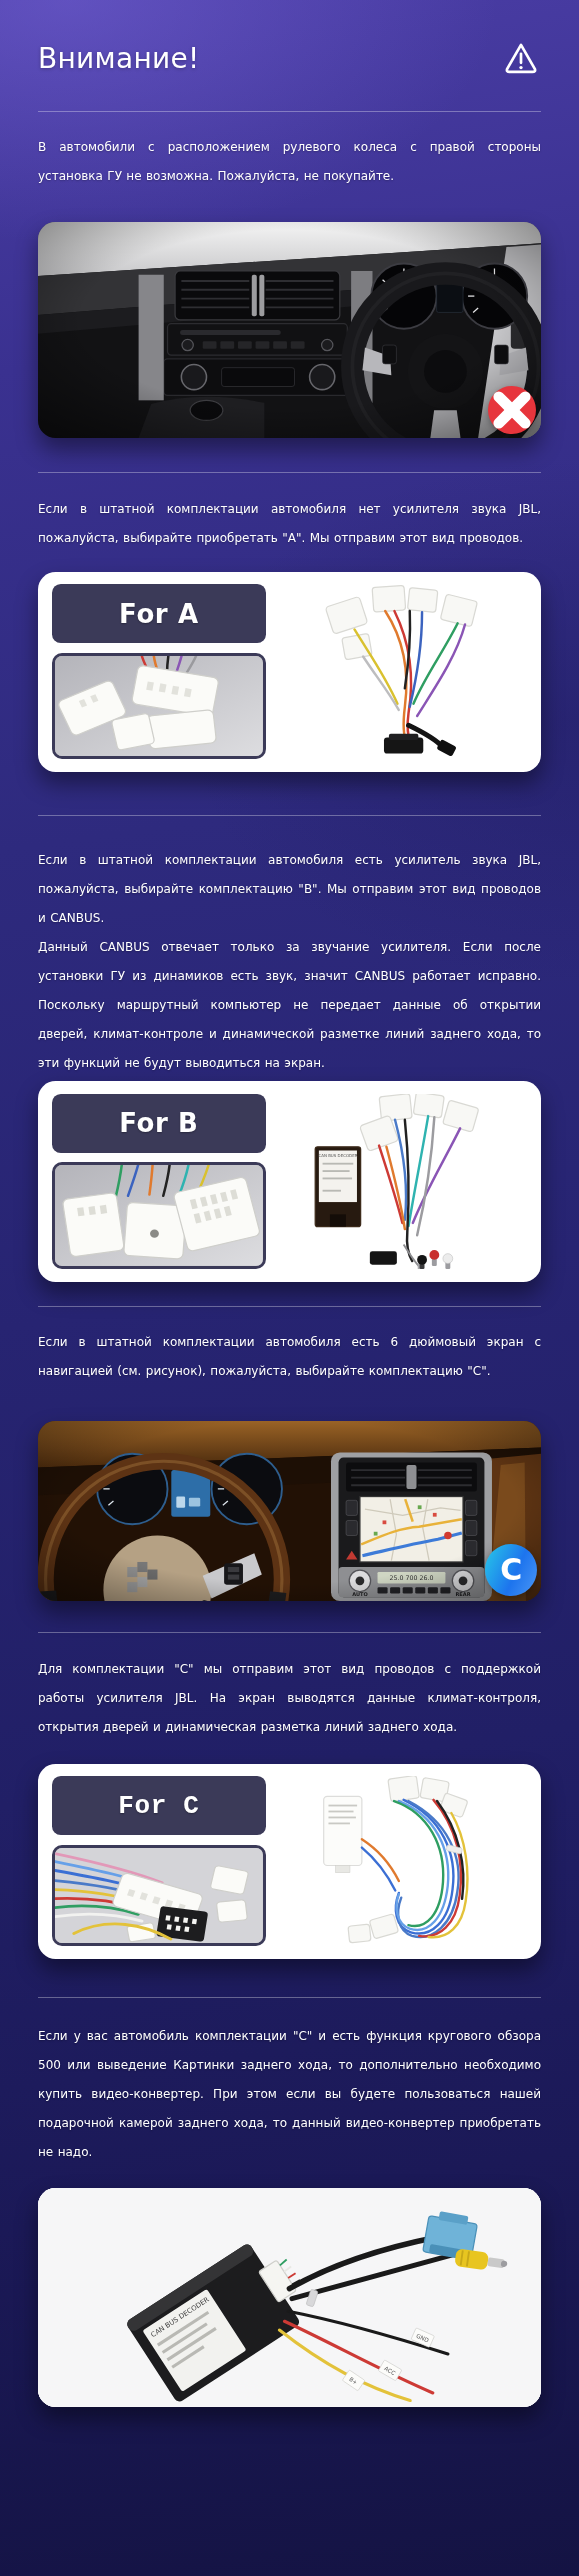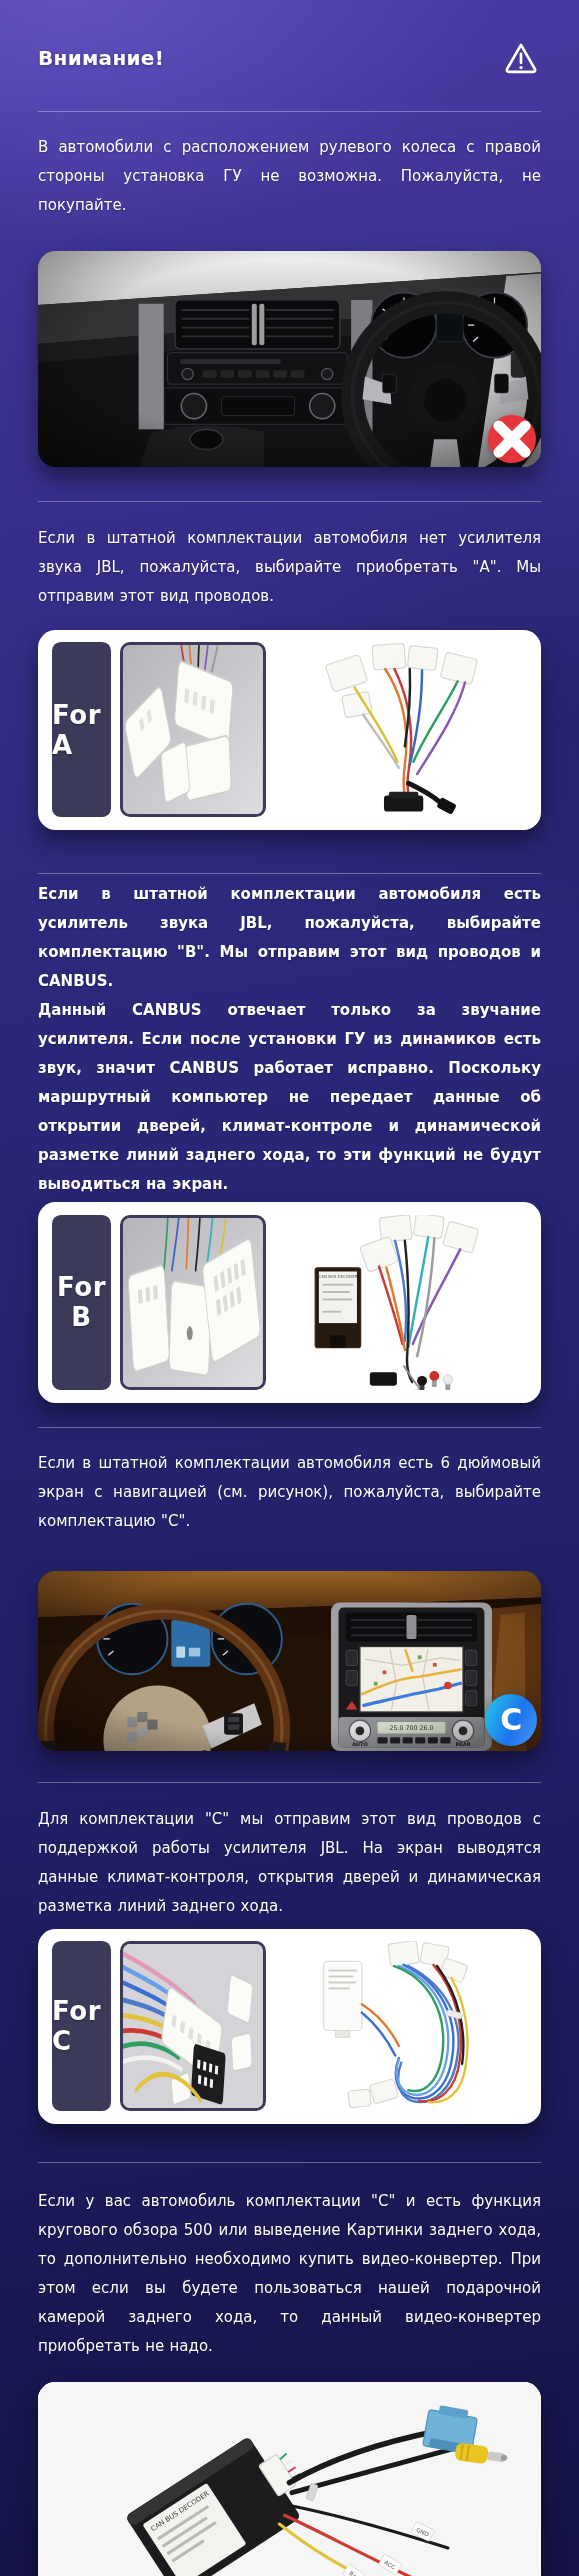--- a/index.html
+++ b/index.html
@@ -6,33 +6,33 @@
   .wrap{
     position:relative;width:579px;height:2576px;margin:0 auto;overflow:hidden;
     background:
       radial-gradient(692px 390px at 12% 0%, rgba(132,112,232,.40), rgba(132,112,232,0) 62%),
       radial-gradient(566px 377px at 100% 28%, rgba(30,27,95,.45), rgba(30,27,95,0) 70%),
       linear-gradient(172deg,#4a3da5 0%,#3a3190 14%,#2e2a7e 32%,#272472 50%,#211f66 68%,#1b1957 84%,#141343 100%);
     font-family:"DejaVu Sans","Liberation Sans",sans-serif;color:#ffffff;
   }
   .content{padding:0 38px;}
   .hdr{display:flex;justify-content:space-between;align-items:center;padding-top:40px;}
-  .title{font-size:20px;font-weight:700;letter-spacing:0.3px;text-shadow:0 1.3px 3.8px rgba(0,0,0,.28);}
+  .title{font-size:28px;font-weight:400;letter-spacing:0.3px;text-shadow:0 1.3px 3.8px rgba(0,0,0,.28);}
   .warn-ic{width:36px;height:36px;margin-right:2.5px;}
   .divider{height:0.6px;background:rgba(255,255,255,.32);}
-  .para{font-size:15px;line-height:29px;text-align:justify;margin:0;text-shadow:0 0.6px 1.9px rgba(0,0,0,.28);word-spacing:0.6px;}
+  .para{font-size:12px;line-height:29px;text-align:justify;margin:0;text-shadow:0 0.6px 1.9px rgba(0,0,0,.28);word-spacing:0.6px;}
   .photo-card{position:relative;border-radius:17.6px;overflow:hidden;box-shadow:0 11.3px 22.6px rgba(0,0,0,.42);}
   .photo-card svg{display:block;width:100%;height:100%;}
   .badge-x{position:absolute;right:5px;bottom:3.8px;width:48px;height:48px;border-radius:50%;
     background:#e7353c;display:flex;align-items:center;justify-content:center;box-shadow:0 2.5px 6.3px rgba(0,0,0,.3);}
   .badge-c{position:absolute;right:3.8px;bottom:5px;width:52px;height:52px;border-radius:50%;
     background:linear-gradient(115deg,#27c9e8 0%,#1d74ee 58%,#4b97f4 100%);
     display:flex;align-items:center;justify-content:center;font-size:30px;font-weight:700;color:#fff;box-shadow:0 2.5px 6.3px rgba(0,0,0,.3);}
   .kit-card{background:#ffffff;border-radius:17.6px;padding:12.6px 14px;display:flex;gap:14px;box-shadow:0 11.3px 22.6px rgba(0,0,0,.42);}
-  .kit-left{width:45%;display:flex;flex-direction:row;gap:9.4px;}
+  .kit-left{width:45%;display:flex;flex-direction:column;gap:9.4px;}
   .kit-label{background:#3b3a58;border-radius:8.8px;flex:0 0 59px;display:flex;align-items:center;justify-content:center;
     font-size:26px;font-weight:700;color:#fff;letter-spacing:0.6px;text-shadow:0 1.3px 1.9px rgba(0,0,0,.3);}
   .kit-photo{flex:1;border:3.1px solid #3b3a58;border-radius:10px;overflow:hidden;background:#c9c9cc;}
   .kit-photo svg,.kit-right svg{display:block;width:100%;height:100%;}
   .kit-right{flex:1;background:#fff;}
   .white-card{background:#ffffff;border-radius:17.6px;overflow:hidden;box-shadow:0 11.3px 22.6px rgba(0,0,0,.42);}
   svg text{font-family:"DejaVu Sans","Liberation Sans",sans-serif;}
 </style>
 </head>
 <body>
@@ -213,21 +213,21 @@
           <path d="M158,230 C185,243 203,253 214,266" stroke="#141414" stroke-width="8" fill="none" stroke-linecap="round"></path>
           <rect x="118" y="250" width="64" height="26" rx="5" fill="#151515"></rect>
           <rect x="126" y="244" width="48" height="10" rx="3" fill="#202022"></rect>
           <rect x="206" y="258" width="28" height="18" rx="4" fill="#101010" transform="rotate(28 220 267)"></rect>
         </svg>
       </div>
     </div>
 
     <div class="divider" style="margin-top:43px;"></div>
 
-    <div style="margin-top:6px;font-weight:bold;">
+    <div style="margin-top:30px;">
       <p class="para">Если в штатной комплектации автомобиля есть усилитель звука JBL, пожалуйста, выбирайте комплектацию "B". Мы отправим этот вид проводов и CANBUS.</p>
       <p class="para">Данный CANBUS отвечает только за звучание усилителя. Если после установки ГУ из динамиков есть звук, значит CANBUS работает исправно. Поскольку маршрутный компьютер не передает данные об открытии дверей, климат-контроле и динамической разметке линий заднего хода, то эти функций не будут выводиться на экран.</p>
     </div>
 
     <div class="kit-card" style="margin-top:3.8px;height:175px;text-align:center;">
       <div class="kit-left">
         <div class="kit-label">For B</div>
         <div class="kit-photo">
           <svg viewBox="0 0 330 170" preserveAspectRatio="none">
             <rect width="330" height="170" fill="url(#gph)"></rect>
@@ -433,21 +433,21 @@
       </svg>
       <div class="badge-c">
           <span>C</span>
         </div>
     </div>
 
     <div class="divider" style="margin-top:31px;"></div>
 
     <p class="para" style="margin-top:22.6px;">Для комплектации "С" мы отправим этот вид проводов с поддержкой работы усилителя JBL. На экран выводятся данные климат-контроля, открытия дверей и динамическая разметка линий заднего хода.</p>
 
-    <div class="kit-card" style="margin-top:8px;height:170px;">
+    <div class="kit-card" style="margin-top:22px;height:170px;font-family:Liberation Mono, monospace;">
       <div class="kit-left">
         <div class="kit-label">For C</div>
         <div class="kit-photo">
           <svg viewBox="0 0 330 170" preserveAspectRatio="none">
             <rect width="330" height="170" fill="#d4d4d8"></rect>
             <g fill="none" stroke-linecap="round" stroke-width="5">
               <path d="M0,40 C60,52 110,62 150,78" stroke="#3b6fd4"></path>
               <path d="M0,58 C56,64 106,72 146,88" stroke="#4a7ac8"></path>
               <path d="M0,24 C70,40 120,52 160,70" stroke="#66a0e8"></path>
               <path d="M0,74 C50,76 100,84 140,98" stroke="#e3c23a"></path>

